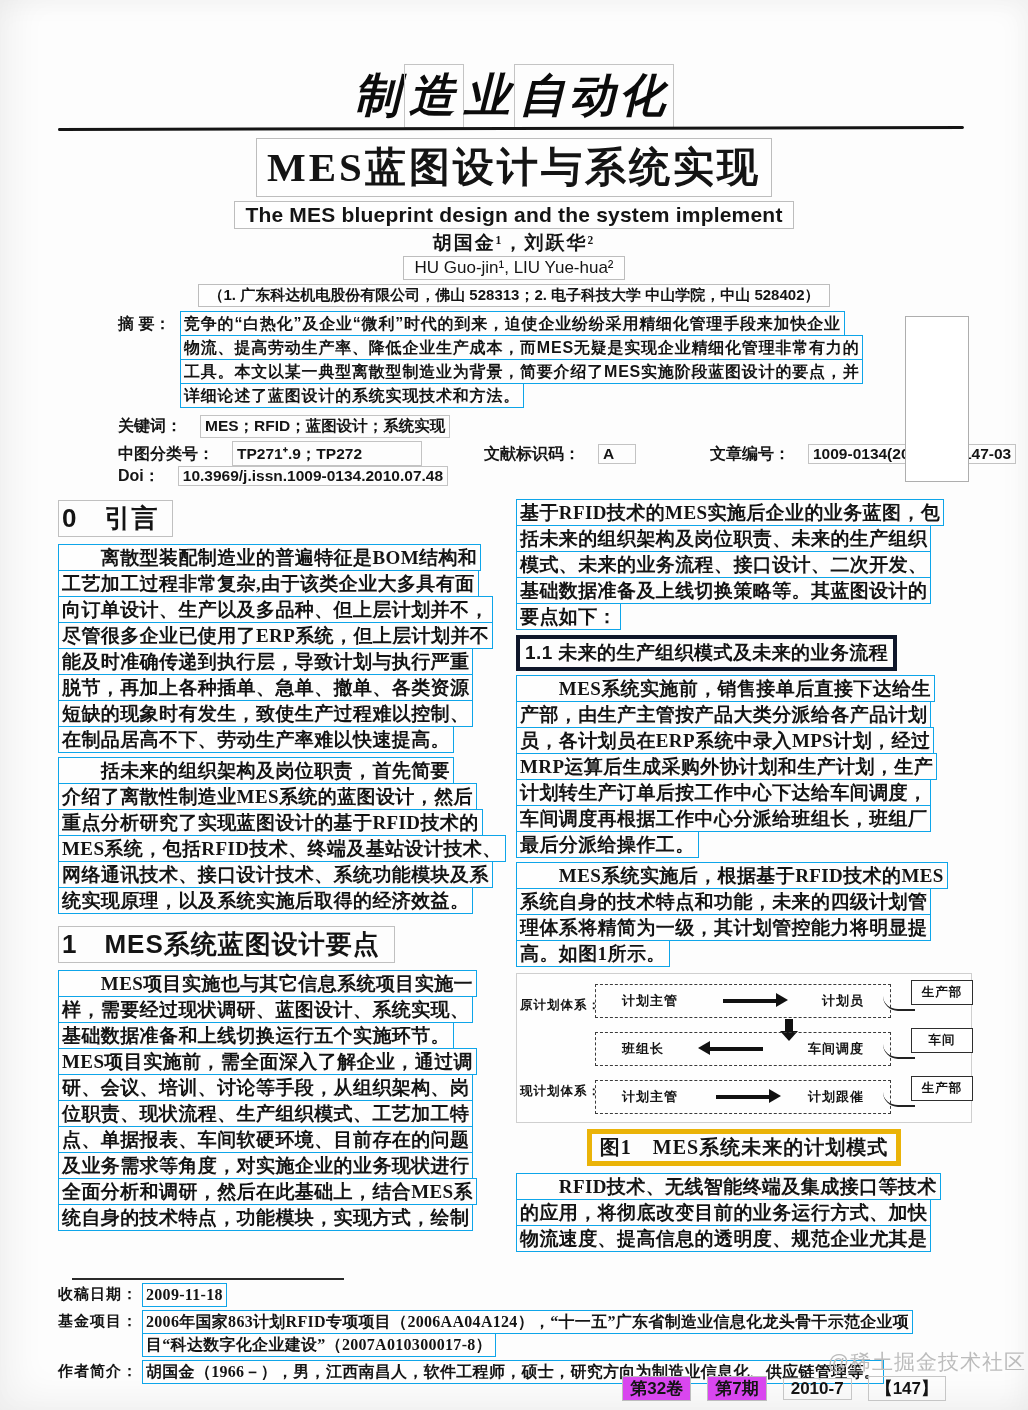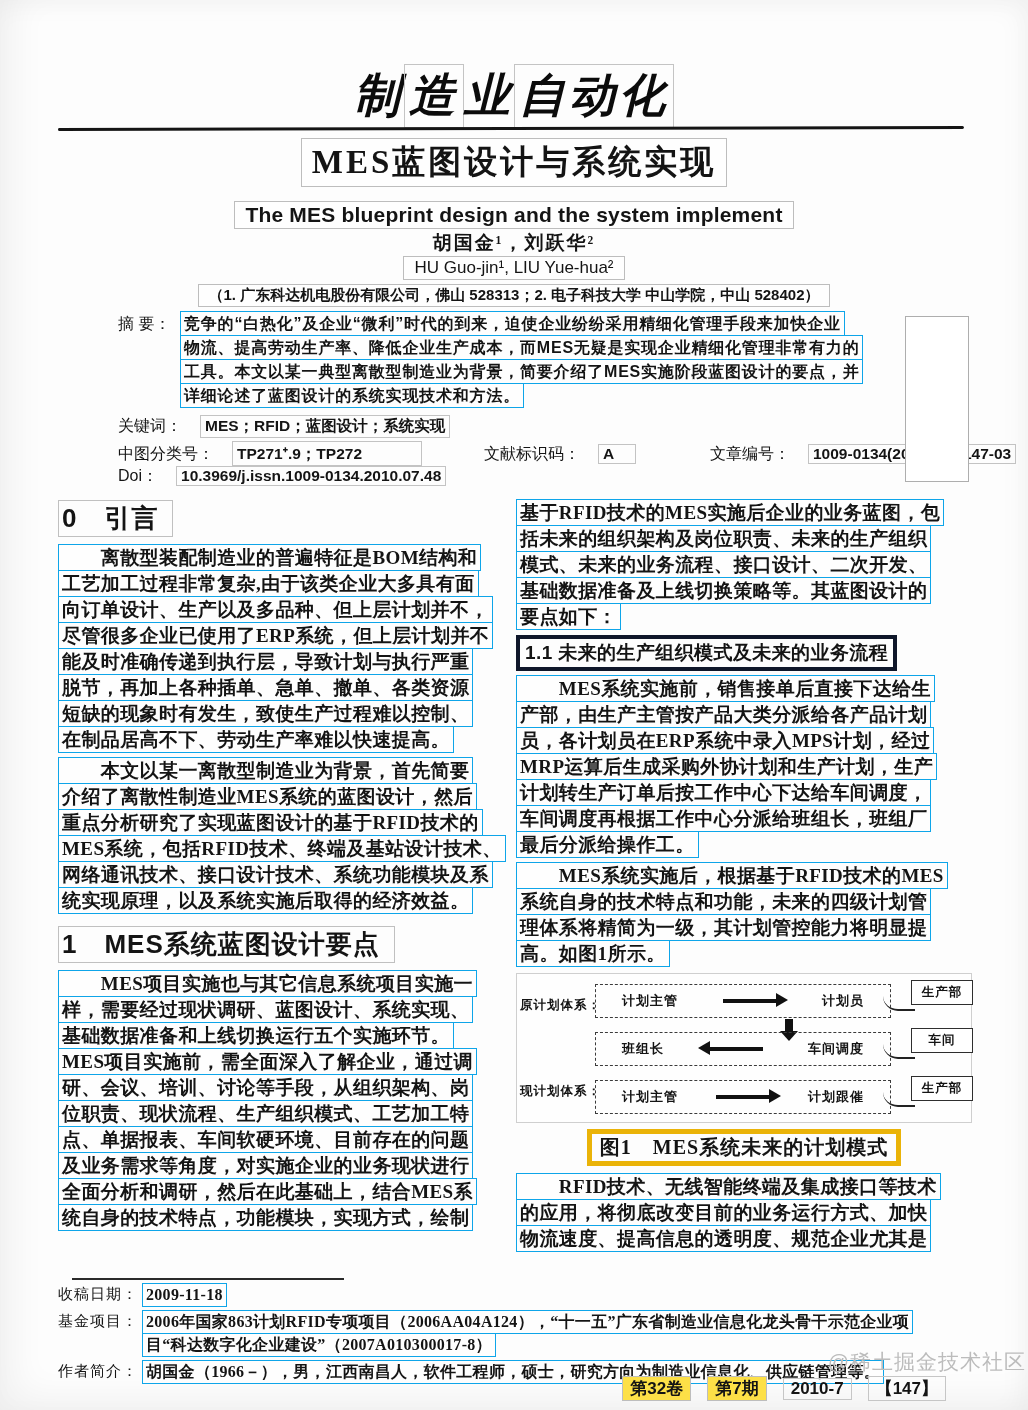--- a/index.html
+++ b/index.html
@@ -13,28 +13,28 @@
   .ctr{left:0;right:0;text-align:center;}
   .boxed{display:inline-block;border:1px solid #bdbdbd;padding:1px 10px;background:rgba(255,255,255,.6);}
 
   
   .logo{font-family:"DejaVu Serif", serif;font-weight:bold;font-style:italic;
         font-size:46px;letter-spacing:4px;color:#0b0b0b;transform:skewX(-6deg);}
   .logo .seg{display:inline-block;}
   .logo .seg.frame{border:1px solid #c4c4c4;padding:0 4px;}
   .rule{height:3px;background:#151515;border-radius:2px;transform:rotate(-.12deg);}
 
-  .title{font-size:33px;font-weight:bold;letter-spacing:3px;font-family:"Liberation Serif", serif;}
+  .title{font-size:41px;font-weight:bold;letter-spacing:3px;font-family:"Liberation Serif", serif;}
   .title-en{font-family:"Liberation Sans", sans-serif;font-weight:bold;font-size:21px;letter-spacing:.2px;}
   .authors{font-size:19px;letter-spacing:2px;font-weight:600;}
   .authors-en{font-family:"Liberation Sans", sans-serif;font-size:17px;}
   .affil{font-family:"Liberation Sans", sans-serif;font-size:15px;font-weight:600;}
 
   
-  .lab{font-family:"Liberation Sans", sans-serif;font-weight:normal;font-size:16px;white-space:nowrap;}
+  .lab{font-family:"Liberation Sans", sans-serif;font-weight:bold;font-size:16px;white-space:nowrap;}
   .meta-val{font-family:"Liberation Sans", sans-serif;font-size:15.5px;font-weight:600;border:1px solid #c3c3c3;padding:0 4px;white-space:nowrap;}
   .abstract-lines .ln{font:600 16px/23px "Liberation Sans", sans-serif;letter-spacing:.8px;}
   .ln{display:table;border:1px solid #0ea5e9;padding:0 3px;margin-top:-1px;white-space:nowrap;background:rgba(255,255,255,.5);}
   .kw-row,.meta-row{display:flex;align-items:baseline;gap:18px;}
   .ocr-box{border:1px solid #aeaeae;background:#fff;}
 
   
   .col .ln{font:600 19px/25px "Liberation Serif", serif;letter-spacing:.4px;}
   .h2{font-family:"Liberation Sans", sans-serif;font-weight:bold;font-size:26px;letter-spacing:1px;
       display:table;border:1px solid #c0c0c0;padding:0 14px 0 3px;margin:0 0 8px 0;}
@@ -63,21 +63,21 @@
   .fig-cap{display:table;margin:6px auto 8px auto;border:5px solid #eab308;padding:0 8px;
            font:bold 20px "Liberation Serif", serif;letter-spacing:1px;}
 
   
   .foot-sep{border-top:2px solid #2a2a2a;width:272px;margin-left:14px;}
   .foot-row{display:flex;align-items:flex-start;gap:4px;margin-top:4px;}
   .foot-row .lab{font-size:15px;letter-spacing:1px;padding-top:1px;}
   .foot-row .ln{font:600 16px/22px "Liberation Serif", serif;letter-spacing:.3px;}
   .vol-line{display:flex;gap:16px;align-items:center;font-family:"Liberation Sans", sans-serif;font-weight:bold;font-size:17px;}
   .vol-item{padding:0 7px;border:1px solid #c6c6c6;}
-  .vol-item.gray{background:#fde047;border-color:#bdbdbd;}
+  .vol-item.gray{background:#d946ef;border-color:#bdbdbd;}
   .watermark{color:#bcbcbc;font-family:"Liberation Sans", sans-serif;font-size:21px;letter-spacing:1px;}
 </style>
 </head>
 <body>
 
 <div class="page">
 
   <div class="abs ctr" style="top:64px;">
     <span class="logo">
       <span class="seg">制</span><span class="seg frame">造</span><span class="seg">业</span><span class="seg frame">自动化</span>
@@ -134,21 +134,21 @@
         <div class="ln">　　离散型装配制造业的普遍特征是BOM结构和</div>
         <div class="ln">工艺加工过程非常复杂,由于该类企业大多具有面</div>
         <div class="ln">向订单设计、生产以及多品种、但上层计划并不，</div>
         <div class="ln">尽管很多企业已使用了ERP系统，但上层计划并不</div>
         <div class="ln">能及时准确传递到执行层，导致计划与执行严重</div>
         <div class="ln">脱节，再加上各种插单、急单、撤单、各类资源</div>
         <div class="ln">短缺的现象时有发生，致使生产过程难以控制、</div>
         <div class="ln">在制品居高不下、劳动生产率难以快速提高。</div>
       </div>
     <div class="par">
-        <div class="ln">　　本文以某一离散型制造业为背景，首先简要</div>
+        <div class="ln">　　括未来的组织架构及岗位职责，首先简要</div>
         <div class="ln">介绍了离散性制造业MES系统的蓝图设计，然后</div>
         <div class="ln">重点分析研究了实现蓝图设计的基于RFID技术的</div>
         <div class="ln">MES系统，包括RFID技术、终端及基站设计技术、</div>
         <div class="ln">网络通讯技术、接口设计技术、系统功能模块及系</div>
         <div class="ln">统实现原理，以及系统实施后取得的经济效益。</div>
       </div>
     <div class="h2" style="margin-top:12px;">1　MES系统蓝图设计要点</div>
     <div class="par">
         <div class="ln">　　MES项目实施也与其它信息系统项目实施一</div>
         <div class="ln">样，需要经过现状调研、蓝图设计、系统实现、</div>

